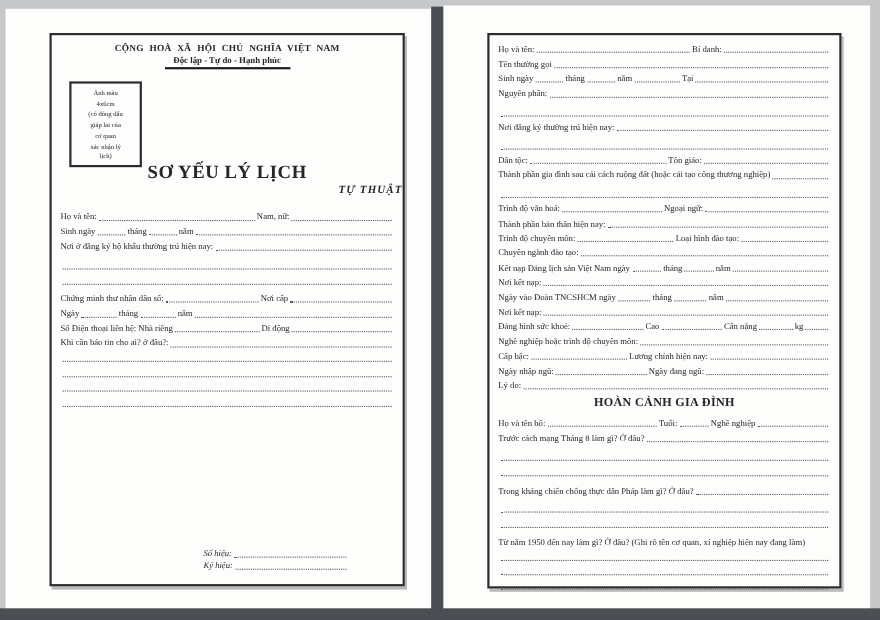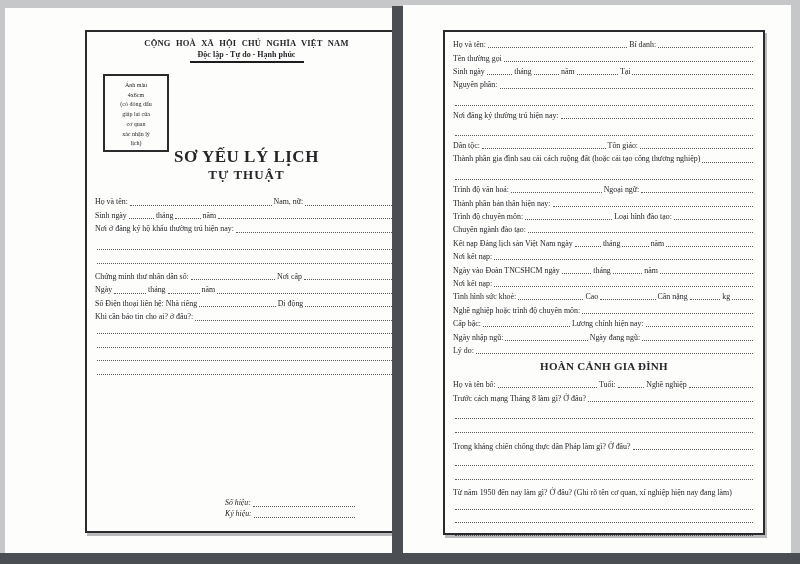--- a/index.html
+++ b/index.html
@@ -10,33 +10,33 @@
 
   .sheet { position:absolute; background:#fdfdfc; z-index:1; }
   .sheet.left  { left:5px;   top:8px; width:387px; height:546px; }
   .sheet.right { left:403px; top:5px; width:388px; height:553px; }
 
   .band { position:absolute; background:#4b4f54; z-index:3; }
   .band-bottom { left:0; bottom:0; width:800px; height:11px; }
   .band-gap { left:392px; top:6px; width:11px; height:558px; }
 
   .frame { position:absolute; border:2px solid #2b2b2e; background:#fdfdfc; box-shadow:2px 3px 0 #b9babc; }
-  .sheet.left  .frame { left:40px; top:22px; width:323px; height:503px;margin-left:40px; }
+  .sheet.left  .frame { left:40px; top:22px; width:323px; height:503px; }
   .sheet.right .frame { left:40px; top:25px; width:322px; height:505px; }
 
   .nat-header { padding-top:6px; text-align:center; }
   .nh1 { font-size:8.5px; font-weight:bold; word-spacing:3px; letter-spacing:.2px; }
   .nh2 { font-size:8px;  font-weight:bold; margin-top:2px; }
   .nh-rule { width:114px; height:2px; background:#1d1d1f; margin:2px auto 0; }
 
   .photo-box { position:absolute; left:16px; top:42px; width:66px; height:78px;
                border:2px solid #2b2b2e; text-align:center; font-size:6px; line-height:1.62; padding-top:5px; }
 
   .doc-title    { margin-top:84px; text-align:center; font-size:17px; font-weight:bold; letter-spacing:.5px; }
-  .doc-subtitle { text-align:center; font-size:13px; font-weight:bold; letter-spacing:1px; }
+  .doc-subtitle { text-align:right; font-size:10px; font-weight:bold; font-style:italic; letter-spacing:1px; }
 
   .rows { margin-top:10px; padding:0 8px; }
   .frame-r .rows { margin-top:4px; }
   .row  { display:flex; align-items:flex-end; height:13.5px; overflow:hidden; }
   .frame-r .row { height:13.4px; }
   .lbl  { font-size:7.9px; line-height:1.15; white-space:nowrap; }
   .fill { border-bottom:1px dotted #5a5a5a; margin:0 2px 1px 2px; flex-basis:6px; flex-grow:1; }
 
   .section-header { text-align:center; font-weight:bold; font-size:11px; margin:5px 0 3px; letter-spacing:.3px; }
 
@@ -235,21 +235,21 @@
             <span class="lbl">tháng</span>
             <span class="fill" style="flex-grow: 0.35;"></span>
             <span class="lbl">năm</span>
             <span class="fill" style="flex-grow: 1.3;"></span>
           </div>
           <div class="row">
             <span class="lbl">Nơi kết nạp:</span>
             <span class="fill" style="flex-grow: 1;"></span>
           </div>
           <div class="row">
-            <span class="lbl">Tình hình sức khoẻ:</span>
+            <span class="lbl">Đảng hình sức khoẻ:</span>
             <span class="fill" style="flex-grow: 1.2;"></span>
             <span class="lbl">Cao</span>
             <span class="fill" style="flex-grow: 1;"></span>
             <span class="lbl">Cân nặng</span>
             <span class="fill" style="flex-grow: 0.5;"></span>
             <span class="lbl">kg</span>
             <span class="fill" style="flex-grow: 0.3;"></span>
           </div>
           <div class="row">
             <span class="lbl">Nghề nghiệp hoặc trình độ chuyên môn:</span>

